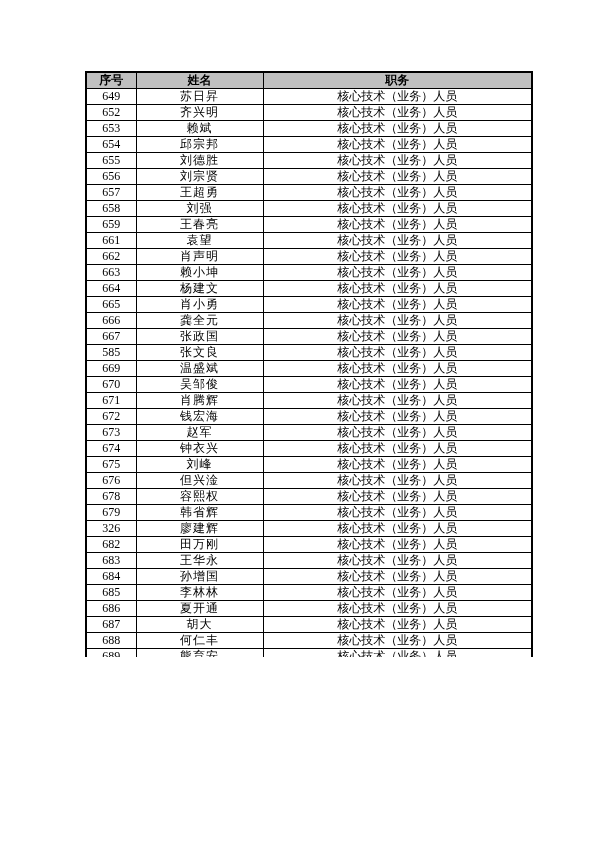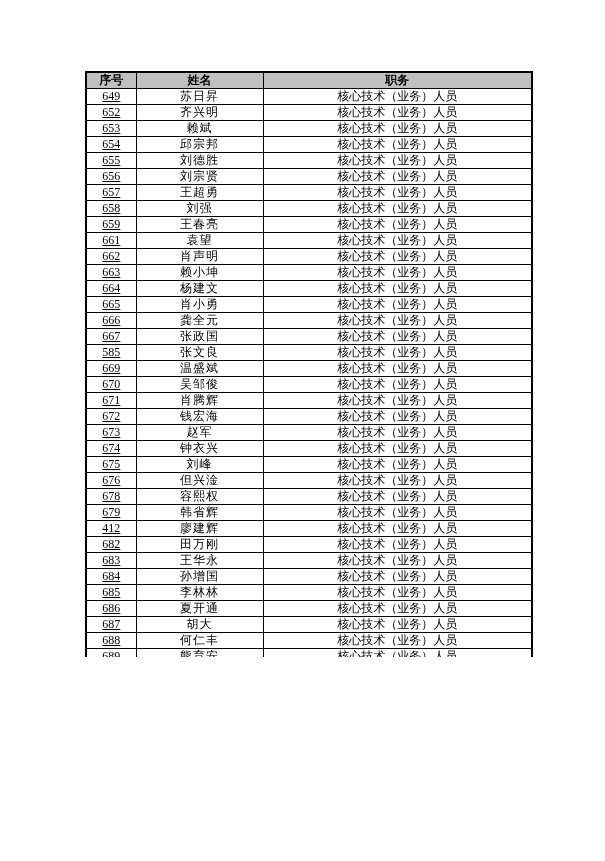--- a/index.html
+++ b/index.html
@@ -43,21 +43,20 @@
   table.personnel thead th {
     background: #C0C0C0;
     font-weight: bold;
     font-size: 12px;
   }
   td.name-cell {
     letter-spacing: 1px;
   }
   td.seq-cell {
     font-family: "Liberation Serif", "DejaVu Serif", serif;
-    text-decoration: underline;
   }
 </style>
 </head>
 <body>
 
 <div class="page">
   <table class="personnel">
     <colgroup>
       <col class="c-seq">
       <col class="c-name">
@@ -200,21 +199,21 @@
           <td class="seq-cell">678</td>
           <td class="name-cell">容熙权</td>
           <td class="title-cell">核心技术（业务）人员</td>
         </tr>
         <tr>
           <td class="seq-cell">679</td>
           <td class="name-cell">韩省辉</td>
           <td class="title-cell">核心技术（业务）人员</td>
         </tr>
         <tr>
-          <td class="seq-cell">412</td>
+          <td class="seq-cell">326</td>
           <td class="name-cell">廖建辉</td>
           <td class="title-cell">核心技术（业务）人员</td>
         </tr>
         <tr>
           <td class="seq-cell">682</td>
           <td class="name-cell">田万刚</td>
           <td class="title-cell">核心技术（业务）人员</td>
         </tr>
         <tr>
           <td class="seq-cell">683</td>

